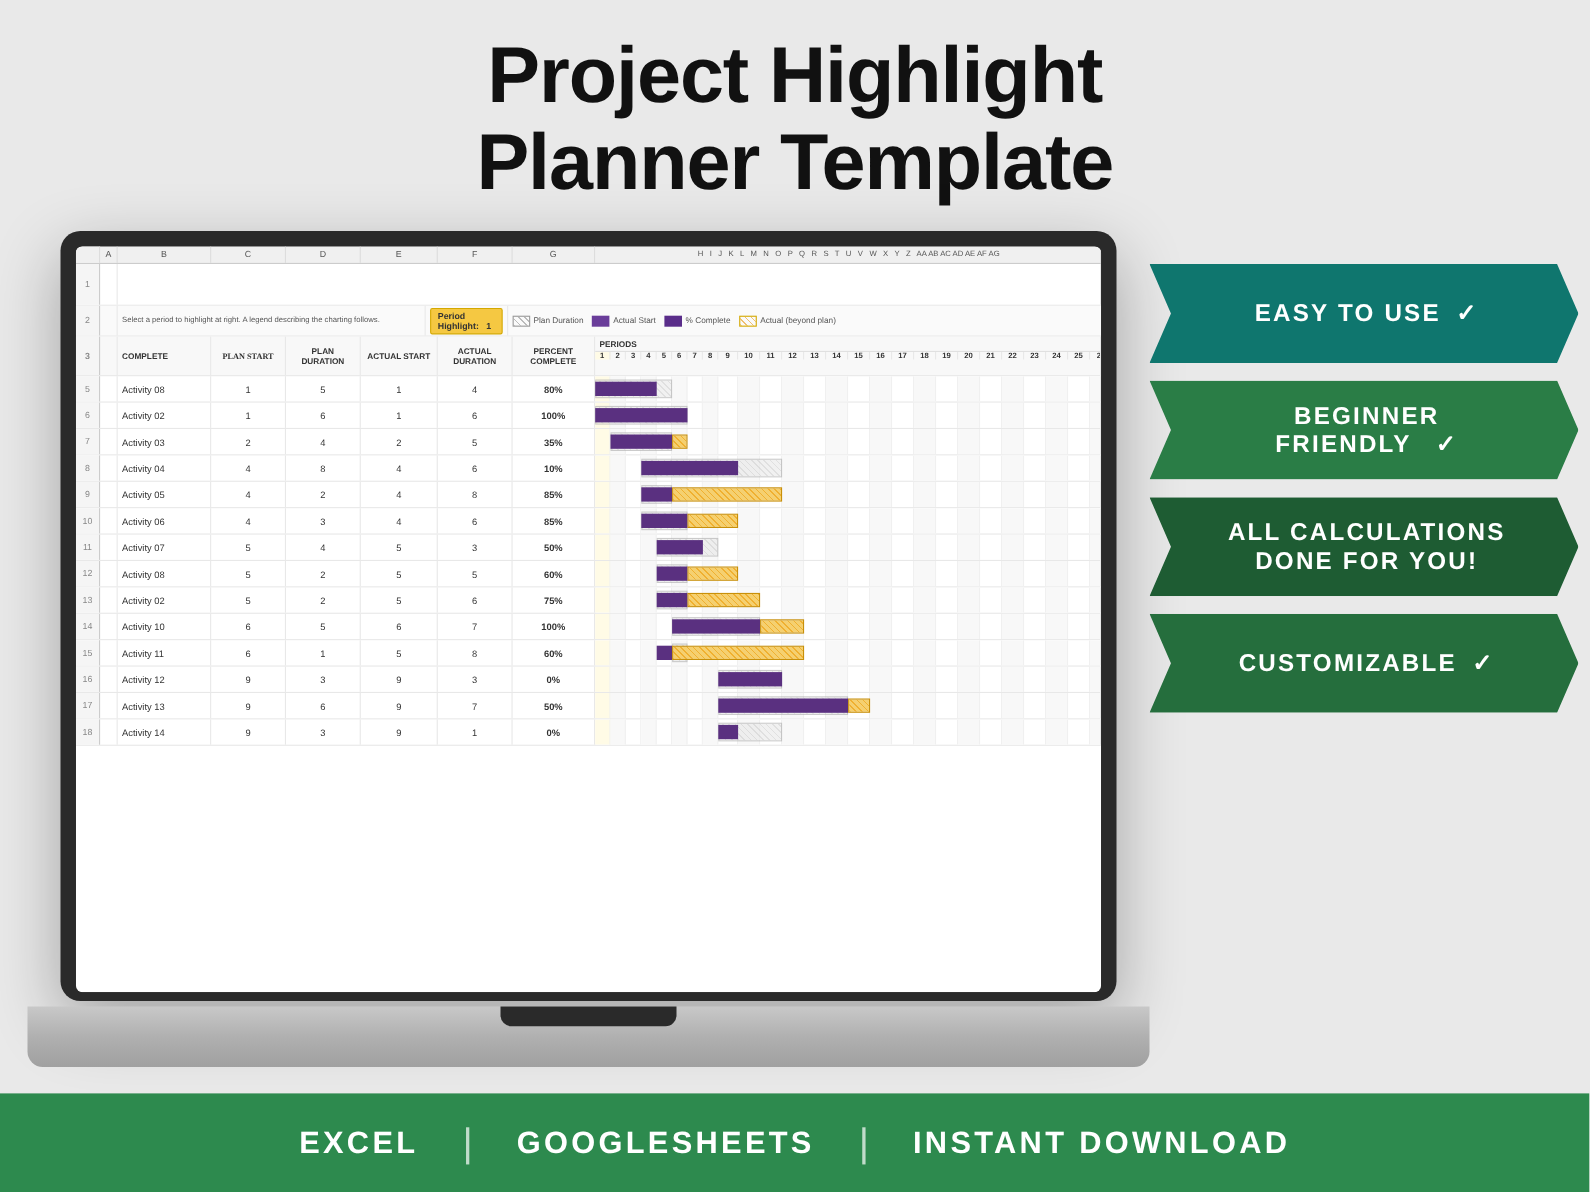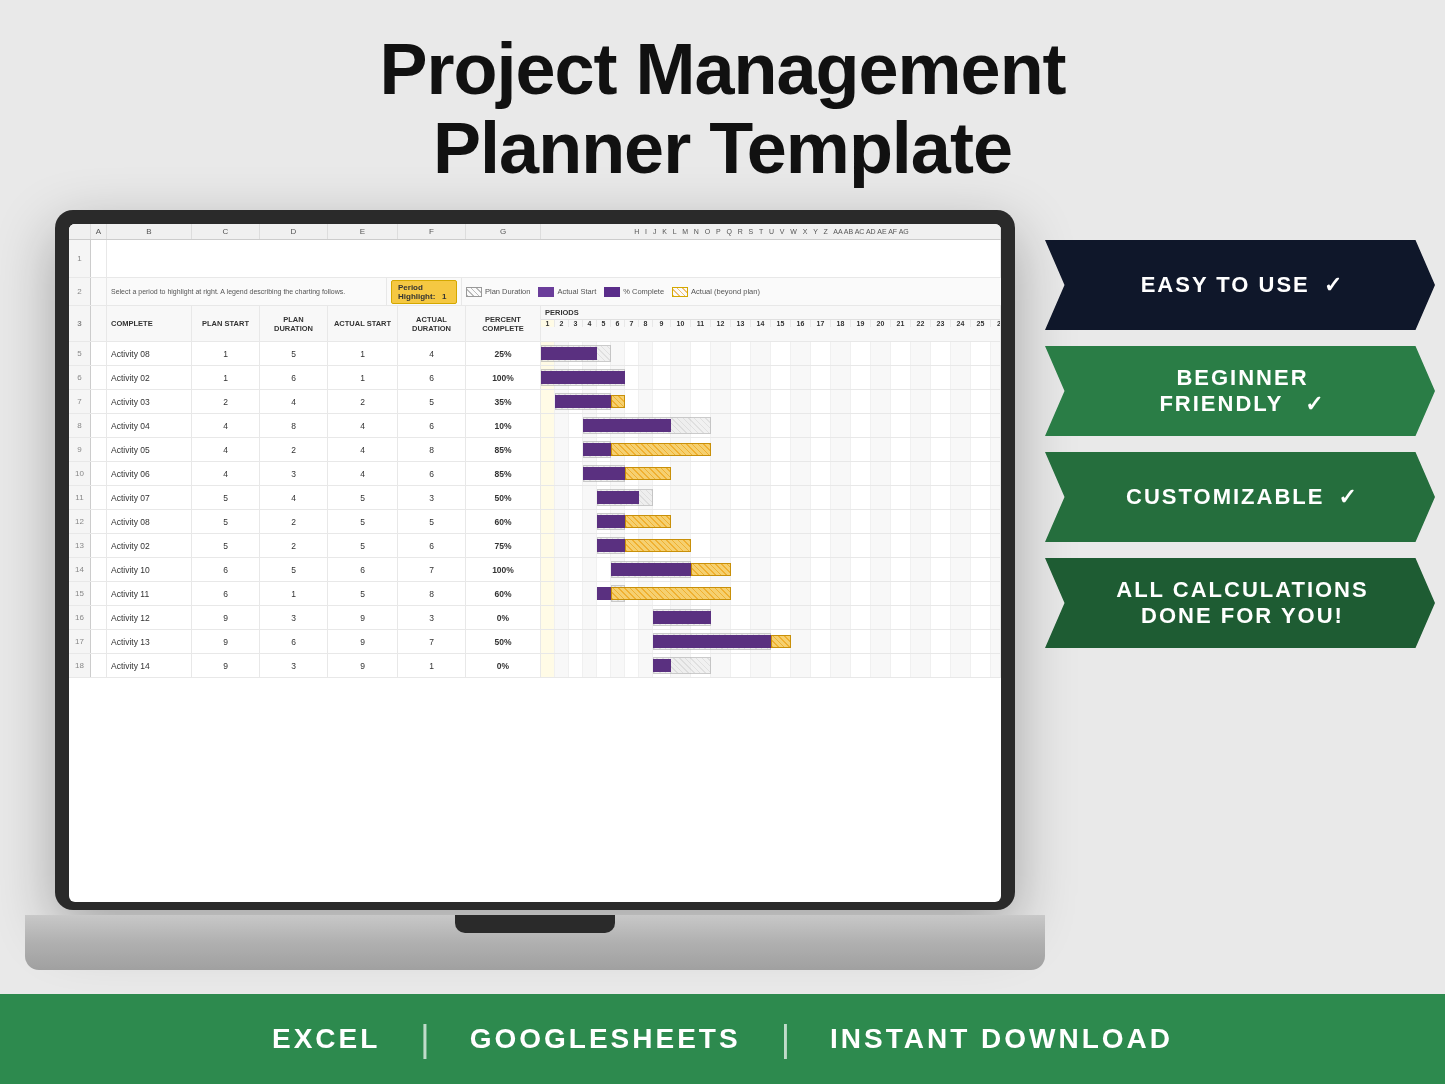--- a/index.html
+++ b/index.html
@@ -296,21 +296,21 @@
       color: #333;
     }
   </style>
 </head>
 <body>
 
 <div class="bg"></div>
 
 <div class="title-area">
   <div class="main-title">
-    <span>Project Management</span><br>
+    <span>Project Highlight</span><br>
     <span>Planner Template</span>
   </div>
 </div>
 
 <div class="laptop-wrapper">
   <div class="laptop-body">
     <div class="laptop-screen">
 
       <div class="spreadsheet">
 
@@ -356,21 +356,21 @@
               <span class="legend-box lb-beyond"></span>
               <span>Actual (beyond plan)</span>
             </span>
           </div>
         </div>
 
         <div class="ss-row row-header" style="height:36px;">
           <div class="row-num" style="height:100%;">3</div>
           <div class="cell cell-a"></div>
           <div class="cell cell-b" style="font-weight:bold; font-size:7.5px;">COMPLETE</div>
-          <div class="cell cell-c" style="font-weight:bold; font-size:7.5px; text-align:center;">PLAN START</div>
+          <div class="cell cell-c" style="font-weight:bold; font-size:7.5px; text-align:center;font-family:Liberation Serif, serif;">PLAN START</div>
           <div class="cell cell-d" style="font-weight:bold; font-size:7.5px; text-align:center;">PLAN<br>DURATION</div>
           <div class="cell cell-e" style="font-weight:bold; font-size:7.5px; text-align:center;">ACTUAL START</div>
           <div class="cell cell-f" style="font-weight:bold; font-size:7.5px; text-align:center;">ACTUAL<br>DURATION</div>
           <div class="cell cell-g" style="font-weight:bold; font-size:7.5px; text-align:center; flex-direction:column; justify-content:center;">PERCENT<br>COMPLETE</div>
           <div class="cell cell-gantt" style="flex-direction:column; padding:0;">
             <div style="font-weight:bold; font-size:7.5px; padding:2px 4px; border-bottom:1px solid #e0e0e0; width:100%;">PERIODS</div>
             <div style="display:flex; width:100%; overflow:hidden;">
               <div style="width:14px; font-size:7px; text-align:center; border-right:1px solid #e8e8e8; flex-shrink:0; font-weight:bold; background:#fffbe6;">1</div>
               <div style="width:14px; font-size:7px; text-align:center; border-right:1px solid #e8e8e8; flex-shrink:0;">2</div>
               <div style="width:14px; font-size:7px; text-align:center; border-right:1px solid #e8e8e8; flex-shrink:0;">3</div>
@@ -403,21 +403,21 @@
 
         <div id="activity-rows">
             <div class="ss-row act-row" style="height: 24px;">
               <div class="row-num">5</div>
               <div class="cell cell-a"></div>
               <div class="cell cell-b">Activity 08</div>
               <div class="cell cell-c">1</div>
               <div class="cell cell-d">5</div>
               <div class="cell cell-e">1</div>
               <div class="cell cell-f">4</div>
-              <div class="cell cell-g pct-bold">25%</div>
+              <div class="cell cell-g pct-bold">80%</div>
               <div class="cell cell-gantt" style="position: relative; padding: 0px; overflow: hidden;">
                 <div style="display: flex; height: 100%; position: absolute; top: 0px; left: 0px; right: 0px;">
                   <div style="flex-shrink: 0; height: 100%; border-right: 1px solid rgb(240, 240, 240); width: 14px; background: rgb(255, 251, 230);"></div>
                   <div style="flex-shrink: 0; height: 100%; border-right: 1px solid rgb(240, 240, 240); width: 14px; background: rgb(248, 248, 248);"></div>
                   <div style="flex-shrink: 0; height: 100%; border-right: 1px solid rgb(240, 240, 240); width: 14px;"></div>
                   <div style="flex-shrink: 0; height: 100%; border-right: 1px solid rgb(240, 240, 240); width: 14px; background: rgb(248, 248, 248);"></div>
                   <div style="flex-shrink: 0; height: 100%; border-right: 1px solid rgb(240, 240, 240); width: 14px;"></div>
                   <div style="flex-shrink: 0; height: 100%; border-right: 1px solid rgb(240, 240, 240); width: 14px; background: rgb(248, 248, 248);"></div>
                   <div style="flex-shrink: 0; height: 100%; border-right: 1px solid rgb(240, 240, 240); width: 14px;"></div>
                   <div style="flex-shrink: 0; height: 100%; border-right: 1px solid rgb(240, 240, 240); width: 14px; background: rgb(248, 248, 248);"></div>
@@ -1003,41 +1003,41 @@
       </div>
     </div>
   </div>
   <div class="laptop-base">
     <div class="laptop-notch"></div>
   </div>
 </div>
 
 <div class="features-panel">
 
-  <div class="feature-badge" style="background:#0f172a;">
+  <div class="feature-badge" style="background:#0f766e;">
     <div class="feature-text">
       EASY TO USE <span class="check-mark">✓</span>
     </div>
   </div>
 
   <div class="feature-badge" style="background:#2a7d46;">
     <div class="feature-text">
       BEGINNER<br>FRIENDLY &nbsp;<span class="check-mark">✓</span>
     </div>
   </div>
 
+  <div class="feature-badge" style="background:#1e5c33;">
+    <div class="feature-text">
+      ALL CALCULATIONS<br>DONE FOR YOU!
+    </div>
+  </div>
+
   <div class="feature-badge" style="background:#256e3d;">
     <div class="feature-text">
       CUSTOMIZABLE <span class="check-mark">✓</span>
-    </div>
-  </div>
-
-  <div class="feature-badge" style="background:#1e5c33;">
-    <div class="feature-text">
-      ALL CALCULATIONS<br>DONE FOR YOU!
     </div>
   </div>
 
 </div>
 
 <div class="bottom-bar">
   <span class="bottom-item">EXCEL</span>
   <span class="bottom-divider">|</span>
   <span class="bottom-item">GOOGLESHEETS</span>
   <span class="bottom-divider">|</span>

